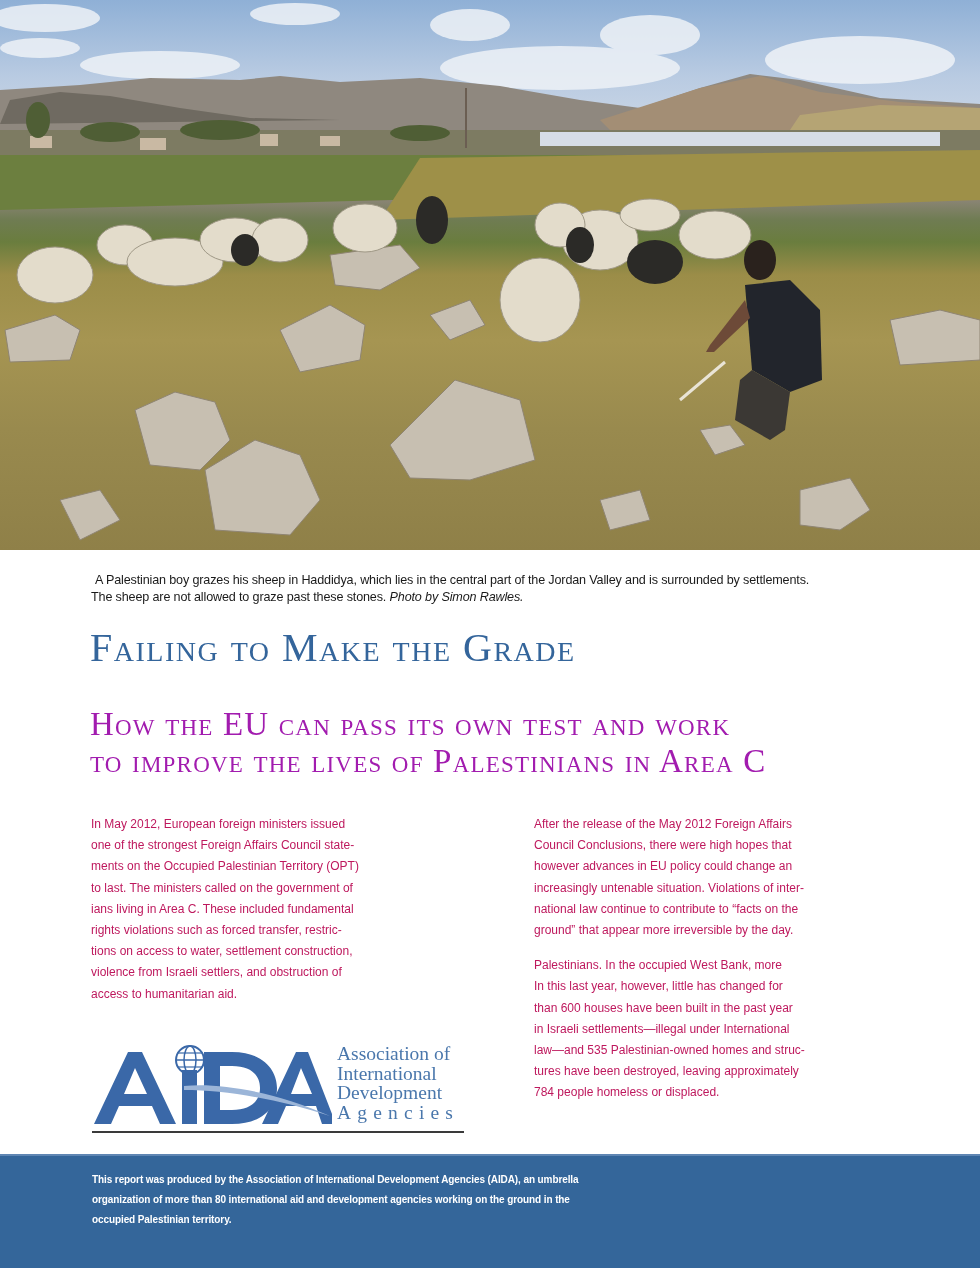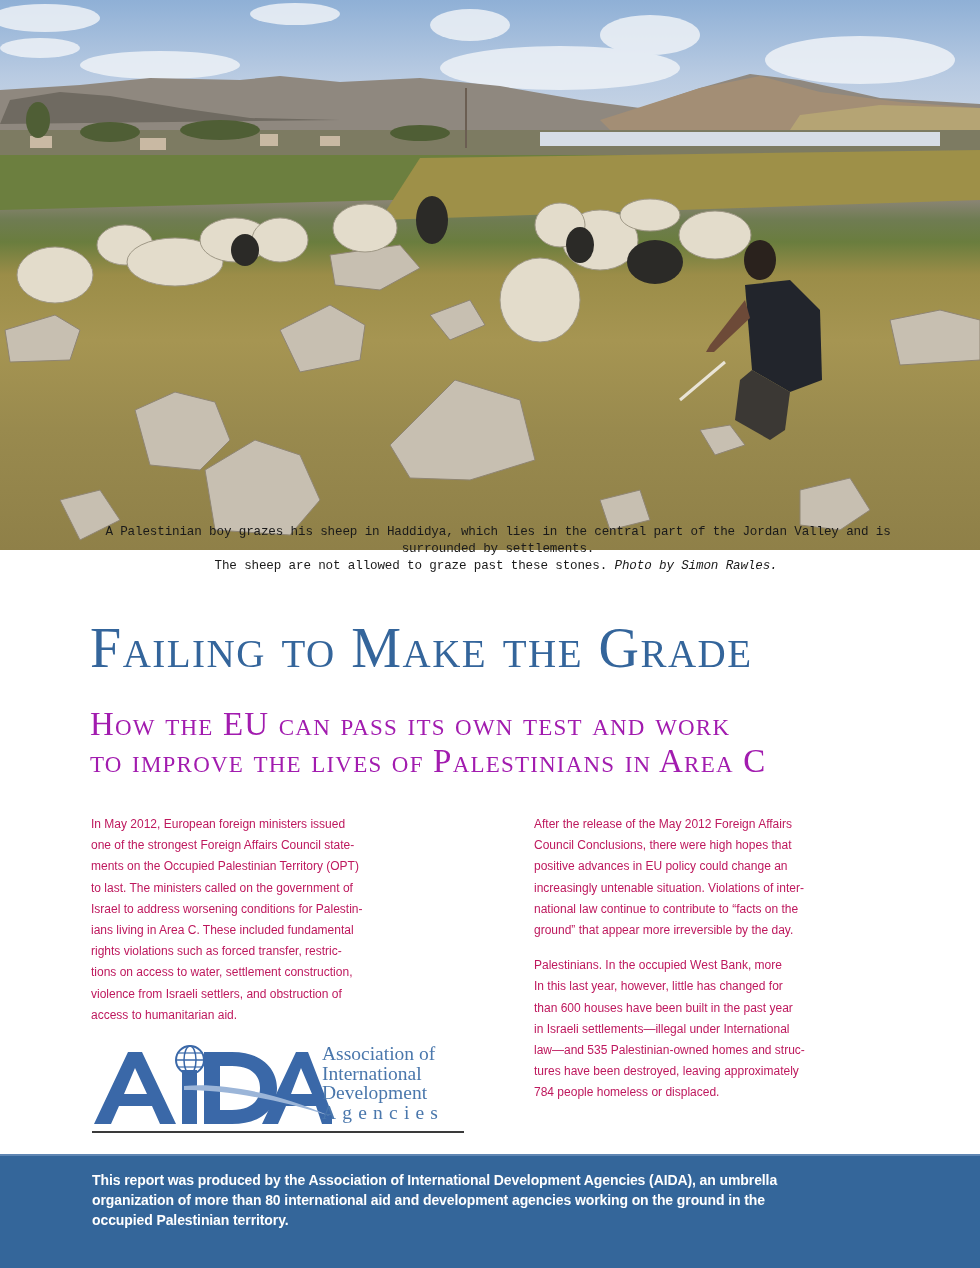--- a/index.html
+++ b/index.html
@@ -14,31 +14,31 @@
     position: absolute; left: 0; top: 0; width: 980px; height: 550px; overflow: hidden;
     background: linear-gradient(180deg,
       #8fb0d6 0%, #b9cbe2 14%, #cfd9e6 26%,
       #9c978f 30%, #8d8578 36%,
       #6f7c52 40%, #6a7d3e 44%,
       #9b8d48 50%, #a69552 62%, #998a4e 78%, #8f8048 100%);
   }
   .photo svg { position: absolute; left: 0; top: 0; }
   
   .caption {
-    position: absolute; left: 91px; top: 524px; width: 810px;
-    font-family: Liberation Mono, monospace; font-size: 12.6px; line-height: 17px;
-    color: #1a1a1a; letter-spacing: -0.15px; text-align: center;
+    position: absolute; left: 91px; top: 572px; width: 810px;
+    font-family: Liberation Sans, sans-serif; font-size: 12.6px; line-height: 17px;
+    color: #1a1a1a; letter-spacing: -0.15px;
   }
   .caption .line1 { display: block; padding-left: 4px; }
   .caption .credit { font-style: italic; }
   
   .title {
     position: absolute; left: 90px; top: 612px; width: 820px;
     font-family: "Liberation Serif", serif; font-variant: small-caps;
-    font-size: 56px; line-height: 72px; color: #34659b; letter-spacing: 1.5px;
+    font-size: 40px; line-height: 72px; color: #34659b; letter-spacing: 1.5px;
     white-space: nowrap;
   }
   .subtitle {
     position: absolute; left: 90px; top: 706px; width: 830px;
     font-family: "Liberation Serif", serif; font-variant: small-caps;
     font-size: 33px; line-height: 37px; color: #a21caf; letter-spacing: 1.2px;
     white-space: nowrap;
   }
   
   .col {
@@ -52,39 +52,39 @@
   .col .ln { display: block; white-space: nowrap; }
   
   .logo {
     position: absolute; left: 86px; top: 1038px; width: 382px; height: 100px;
     background: #ffffff;
   }
   .logo .mark {
     position: absolute; left: 6px; top: 6px; width: 240px; height: 82px;
   }
   .logo .lines {
-    position: absolute; left: 236px; top: 6px; width: 140px;
+    position: absolute; left: 251px; top: 6px; width: 140px;
     font-family: "Liberation Serif", serif; color: #4a77ac;
     font-size: 19.5px; line-height: 19.5px;
   }
   .logo .lines span { display: block; white-space: nowrap; }
   .logo .lines .spaced { letter-spacing: 6.2px; }
   .logo .rule {
     position: absolute; left: 6px; top: 93px; width: 372px; height: 2px; background: #3a3a3a;
   }
   
   .footer {
     position: absolute; left: 0; top: 1154px; width: 980px; height: 114px;
     background: #34669a;
     border-top: 2px solid #5f86b3;
   }
   .footer .text {
     position: absolute; left: 92px; top: 14px; width: 820px;
     font-family: "Liberation Sans", sans-serif; font-weight: bold;
-    font-size: 14px; line-height: 20px; color: #ffffff; letter-spacing: -0.1px;
+    font-size: 10px; line-height: 20px; color: #ffffff; letter-spacing: -0.1px;
   }
   .footer .text span { display: block; white-space: nowrap; }
 </style>
 </head>
 <body>
 
 <div class="photo">
   <svg width="980" height="550" viewBox="0 0 980 550">
 
     <g fill="#eef2f7" opacity="0.85">
@@ -179,34 +179,33 @@
   <span style="display:block">How the EU can pass its own test and work</span>
   <span style="display:block">to improve the lives of Palestinians in Area C</span>
 </h2>
 
 <div class="col left">
   <p>
     <span class="ln">In May 2012, European foreign ministers issued</span>
     <span class="ln">one of the strongest Foreign Affairs Council state-</span>
     <span class="ln">ments on the Occupied Palestinian Territory (OPT)</span>
     <span class="ln">to last. The ministers called on the government of</span>
-    <span class="ln">Israel to address worsening conditions for Palestin-</span>
     <span class="ln">ians living in Area C. These included fundamental</span>
     <span class="ln">rights violations such as forced transfer, restric-</span>
     <span class="ln">tions on access to water, settlement construction,</span>
     <span class="ln">violence from Israeli settlers, and obstruction of</span>
     <span class="ln">access to humanitarian aid.</span>
   </p>
 </div>
 
 <div class="col right">
   <p>
     <span class="ln">After the release of the May 2012 Foreign Affairs</span>
     <span class="ln">Council Conclusions, there were high hopes that</span>
-    <span class="ln">positive advances in EU policy could change an</span>
+    <span class="ln">however advances in EU policy could change an</span>
     <span class="ln">increasingly untenable situation. Violations of inter-</span>
     <span class="ln">national law continue to contribute to “facts on the</span>
     <span class="ln">ground” that appear more irreversible by the day.</span>
   </p>
   <p>
     <span class="ln">Palestinians. In the occupied West Bank, more</span>
     <span class="ln">In this last year, however, little has changed for</span>
     <span class="ln">than 600 houses have been built in the past year</span>
     <span class="ln">in Israeli settlements—illegal under International</span>
     <span class="ln">law—and 535 Palestinian-owned homes and struc-</span>

